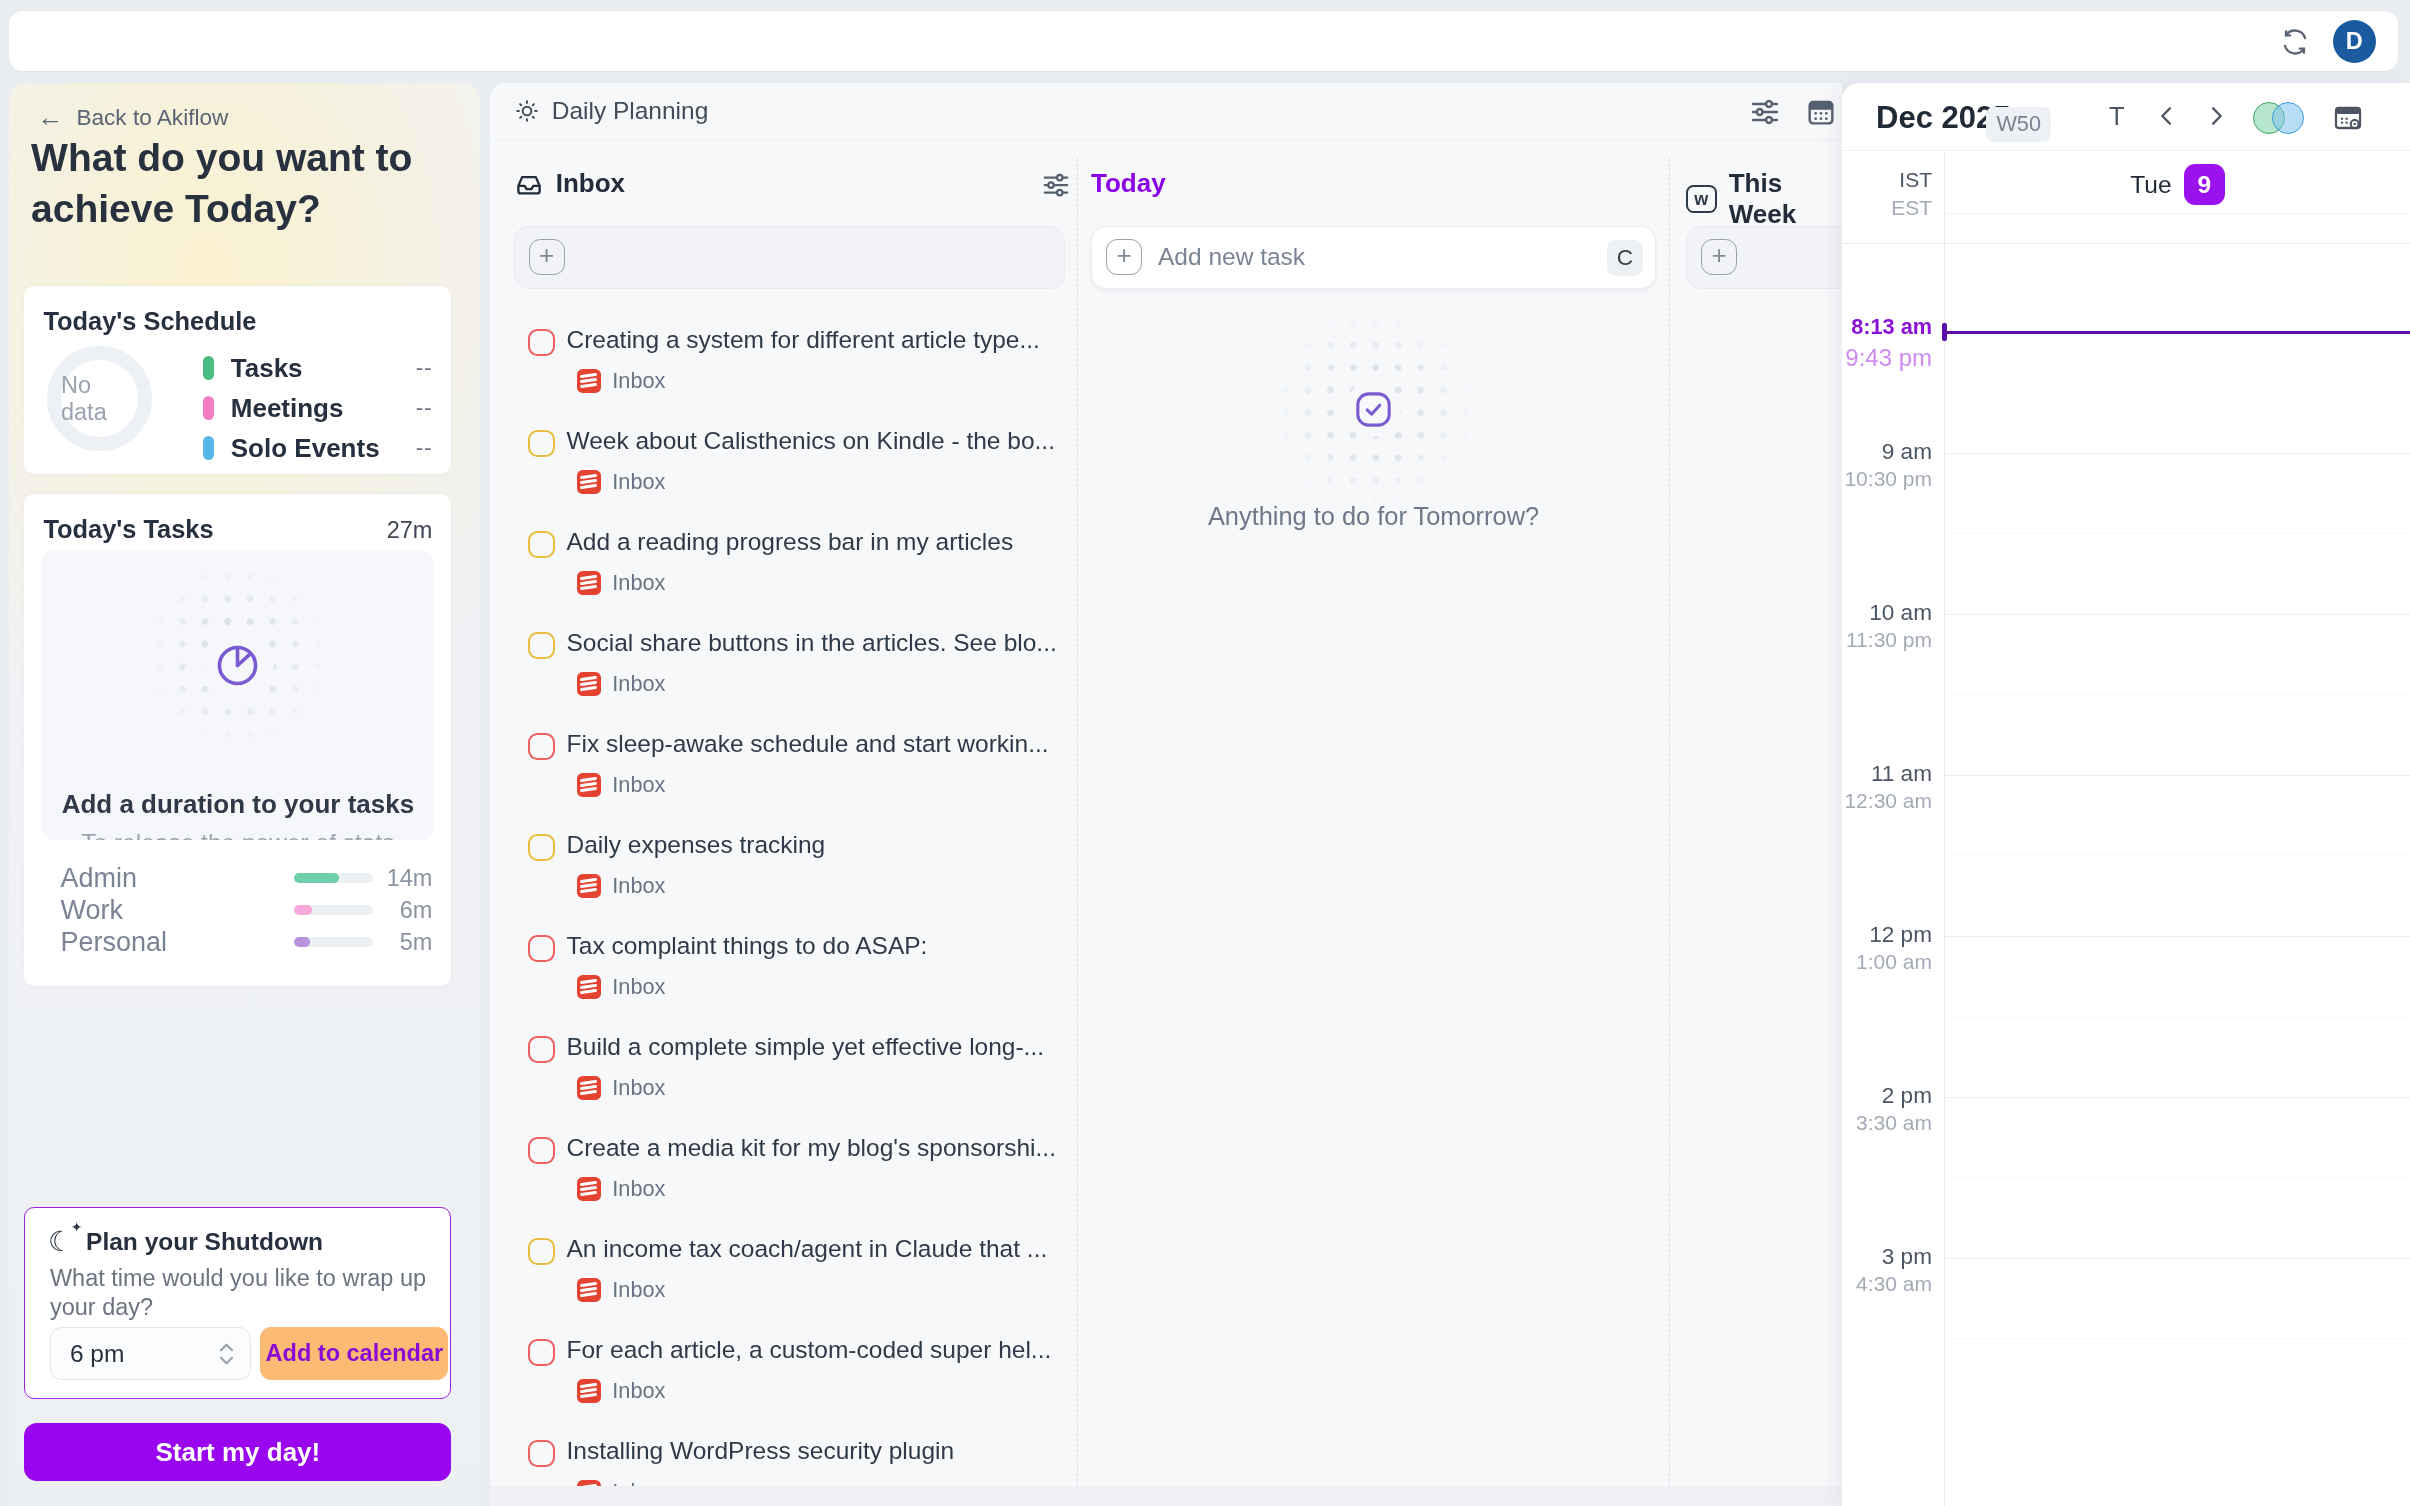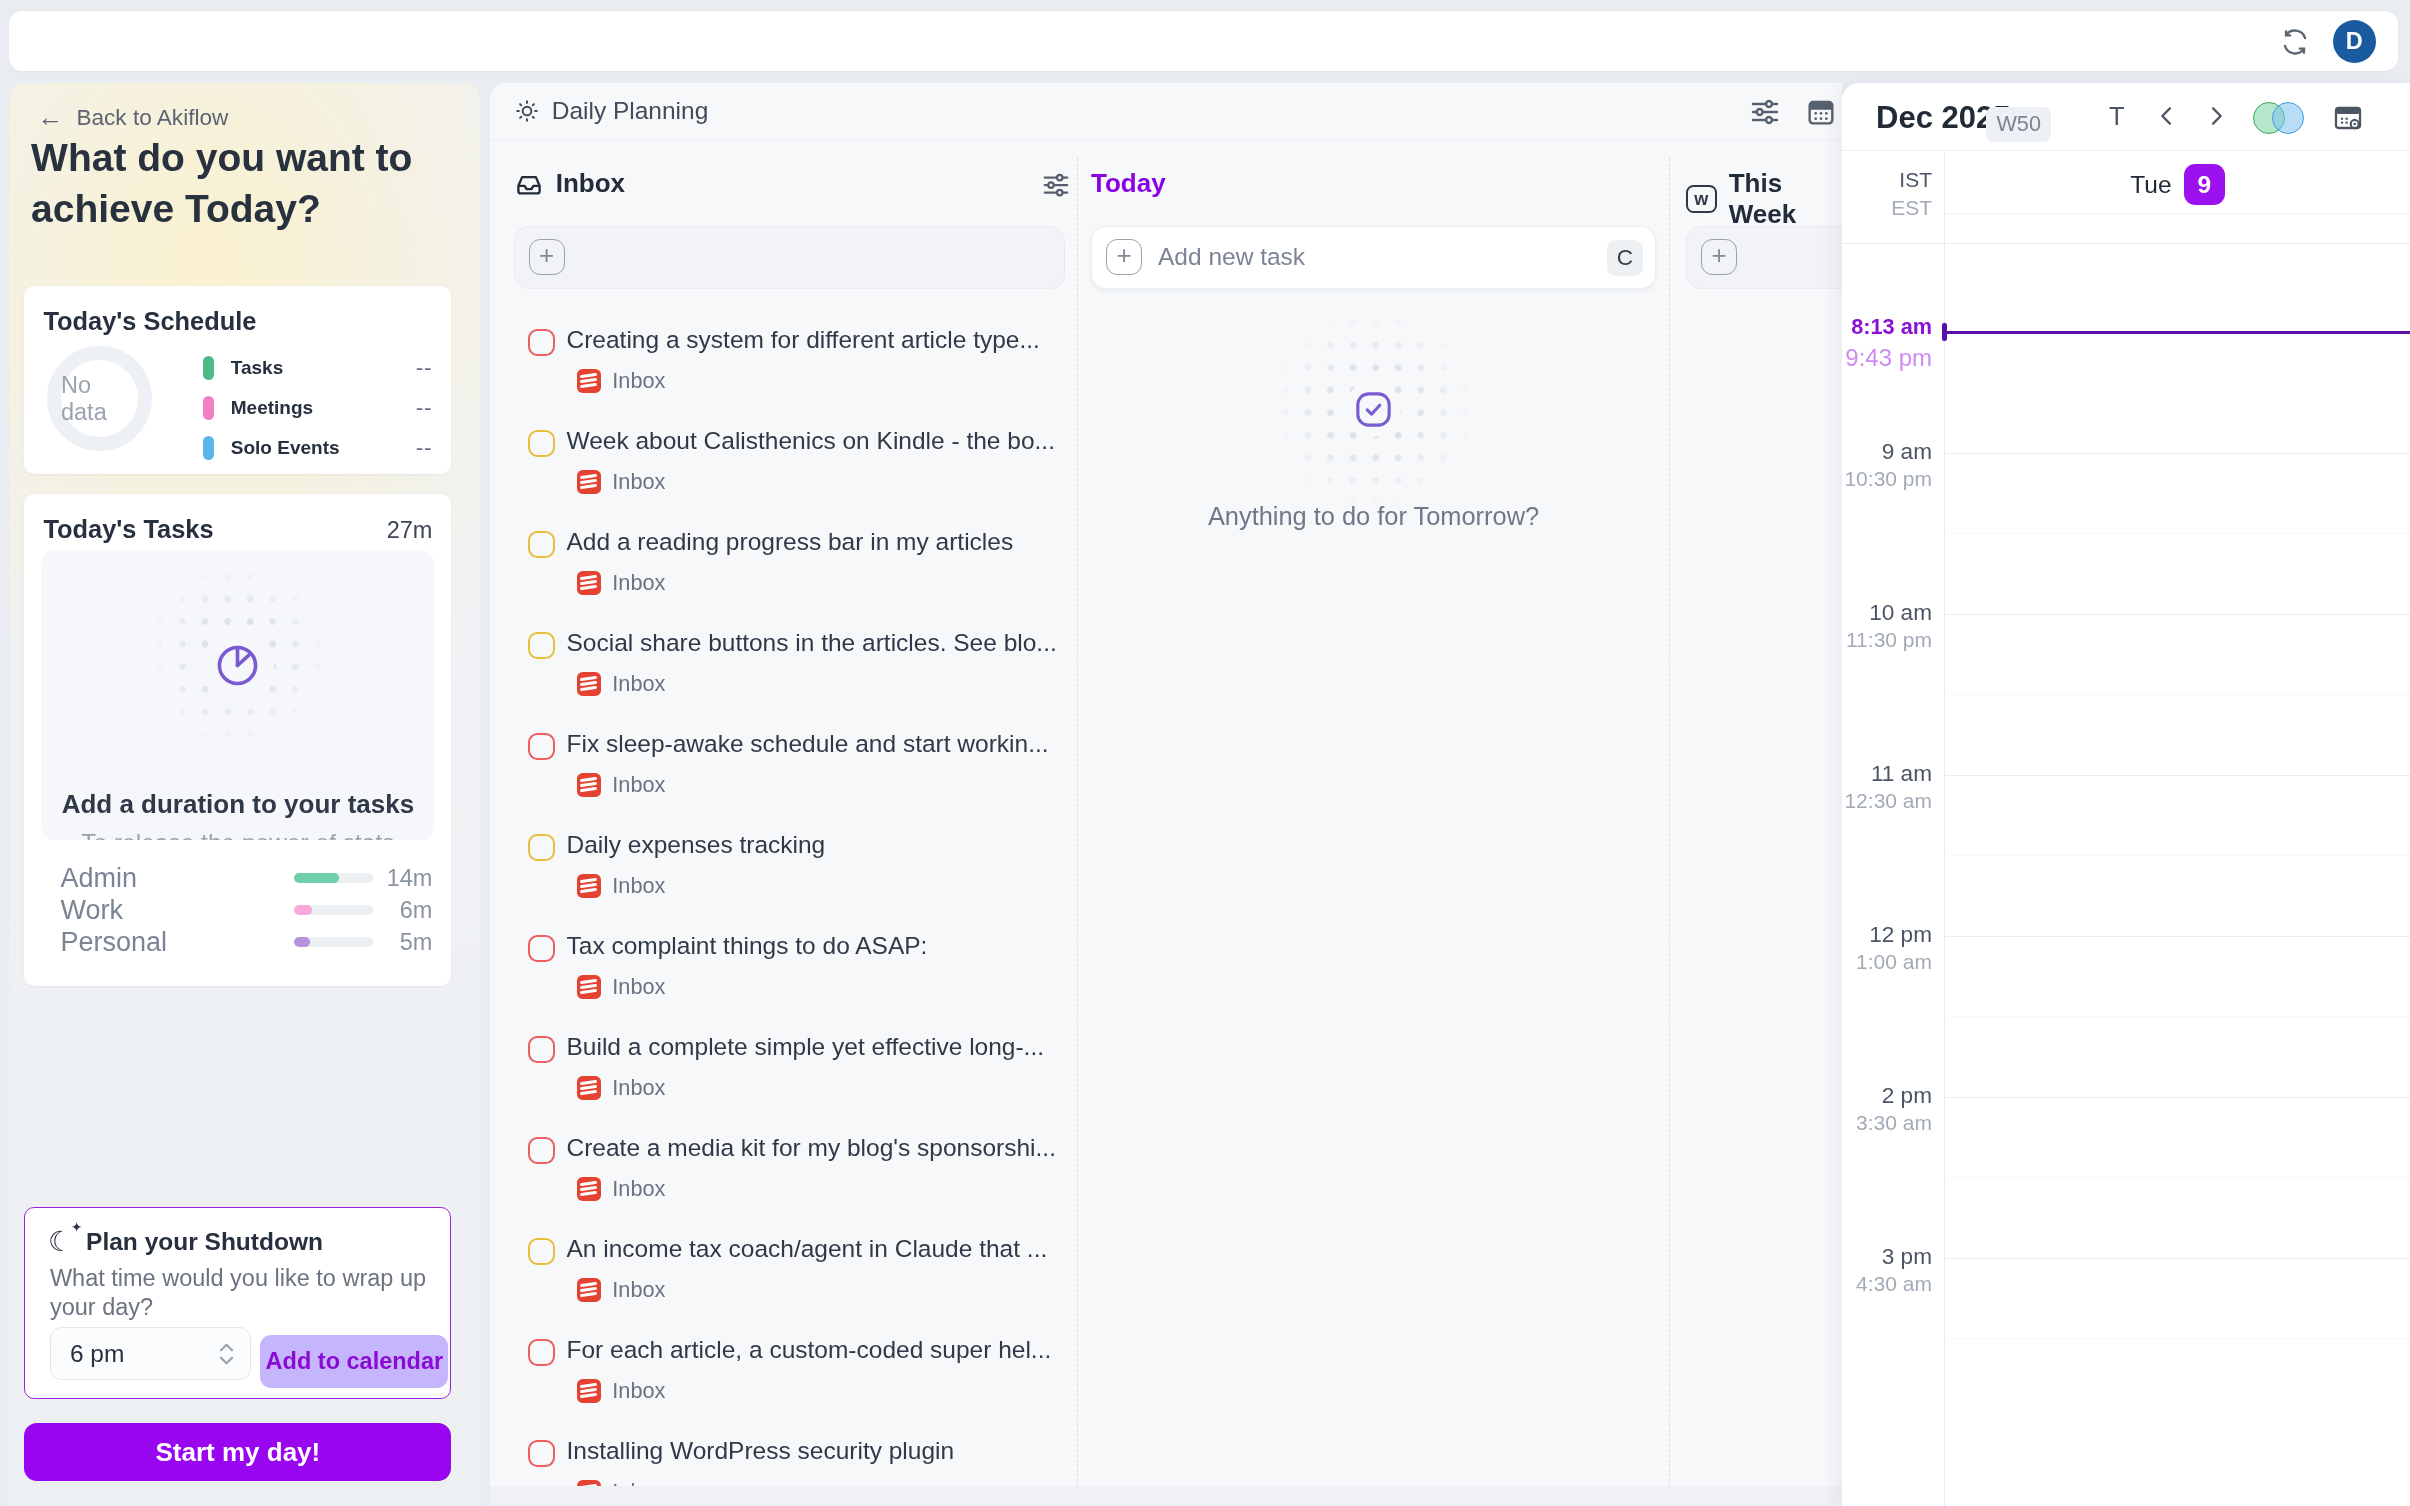--- a/index.html
+++ b/index.html
@@ -23,21 +23,21 @@
   .card h2 { font-size:25.4px; font-weight:bold; color:#27303f; }
 
   
   .card-sched { top:203px; height:188px; }
   .card-sched h2 { position:absolute; left:19px; top:21px; }
   .donut { position:absolute; left:22.6px; top:60px; width:105px; height:105px; border-radius:50%; border:14px solid #edf0f4; display:flex; align-items:center; justify-content:center; }
   .donut span { font-size:23.5px; color:#9aa3af; }
   .legend { position:absolute; left:179px; top:62px; right:17px; }
   .lg-row { position:relative; height:40px; display:flex; align-items:center; }
   .lg-pill { width:10.4px; height:24.5px; border-radius:5.6px; margin-right:17px; }
-  .lg-label { font-size:19px; font-weight:bold; color:#27303f; }
+  .lg-label { font-size:26px; font-weight:bold; color:#27303f; }
   .lg-val { position:absolute; right:1.9px; font-size:22.6px; color:#6b7280; letter-spacing:0.9px; }
 
   
   .card-tasks { top:411px; height:492px; }
   .card-tasks h2 { position:absolute; left:19px; top:21px; }
   .ct-total { position:absolute; right:19px; top:22.6px; font-size:23.5px; color:#3d4654; }
   .ct-panel { position:absolute; left:17px; right:17px; top:56px; height:290px; background:#f5f7fa; border-radius:13px; overflow:hidden; }
   .dots { background-image:radial-gradient(#d9dee8 3px, transparent 3.6px); background-size:22.6px 22.6px; border-radius:50%;
           -webkit-mask-image:radial-gradient(circle, rgba(0,0,0,.85) 30%, transparent 72%); mask-image:radial-gradient(circle, rgba(0,0,0,.85) 30%, transparent 72%); }
   .ct-dots { position:absolute; left:50%; top:15px; transform:translateX(-50%); width:179px; height:179px; }
@@ -53,21 +53,21 @@
   
   .card-shut { top:1124px; height:192px; border:1.9px solid #9b21dd; box-shadow:none; }
   .shut-head { position:absolute; left:22.6px; top:17px; display:flex; align-items:center; gap:13px; }
   .moon { font-size:28px; color:#2f3948; position:relative; }
   .moon i { position:absolute; right:-9.4px; top:-5.6px; font-style:normal; font-size:14px; }
   .shut-head h2 { font-size:24.5px; }
   .shut-q { position:absolute; left:24.5px; top:56px; width:377px; font-size:23.5px; line-height:29px; color:#6b7480; }
   .time-select { position:absolute; left:24.5px; top:119px; width:201px; height:53px; border:1.4px solid #e3e7ed; background:#fbfcfd; border-radius:11.3px; display:flex; align-items:center; cursor:pointer; }
   .time-select .tv { margin-left:19px; font-size:24.5px; color:#27303f; }
   .time-select .stp { position:absolute; right:13px; top:13px; }
-  .addcal { position:absolute; left:235px; top:127px; width:188px; height:53px; border:none; border-radius:11.3px; background:#c4b5fd; color:#8a0bd4; font-size:23.5px; font-weight:bold; font-family:inherit; cursor:pointer; }
+  .addcal { position:absolute; left:235px; top:119px; width:188px; height:53px; border:none; border-radius:11.3px; background:#fdba74; color:#8a0bd4; font-size:23.5px; font-weight:bold; font-family:inherit; cursor:pointer; }
   .startbtn { position:absolute; left:15px; top:1340px; width:427px; height:58px; border:none; border-radius:13px; background:#9a05f0; color:#fff; font-size:26px; font-weight:bold; font-family:inherit; cursor:pointer; }
 
   
   .planner { position:absolute; left:490px; top:83px; width:1352px; height:1424px; background:#f6f8fa; border-radius:15px 0 0 0; overflow:hidden; }
   .pl-head { position:absolute; left:0; right:0; top:0; height:58px; border-bottom:0.9px solid #eceff3; }
   .pl-title { position:absolute; left:23.5px; top:14px; display:flex; align-items:center; gap:12.2px; font-size:24.5px; color:#414b5a; }
   .pl-ico { position:absolute; top:13px; width:32px; height:32px; cursor:pointer; color:#56606e; }
   .pl-ico.sliders { left:1259px; }
   .pl-ico.calview { left:1315px; }
 

